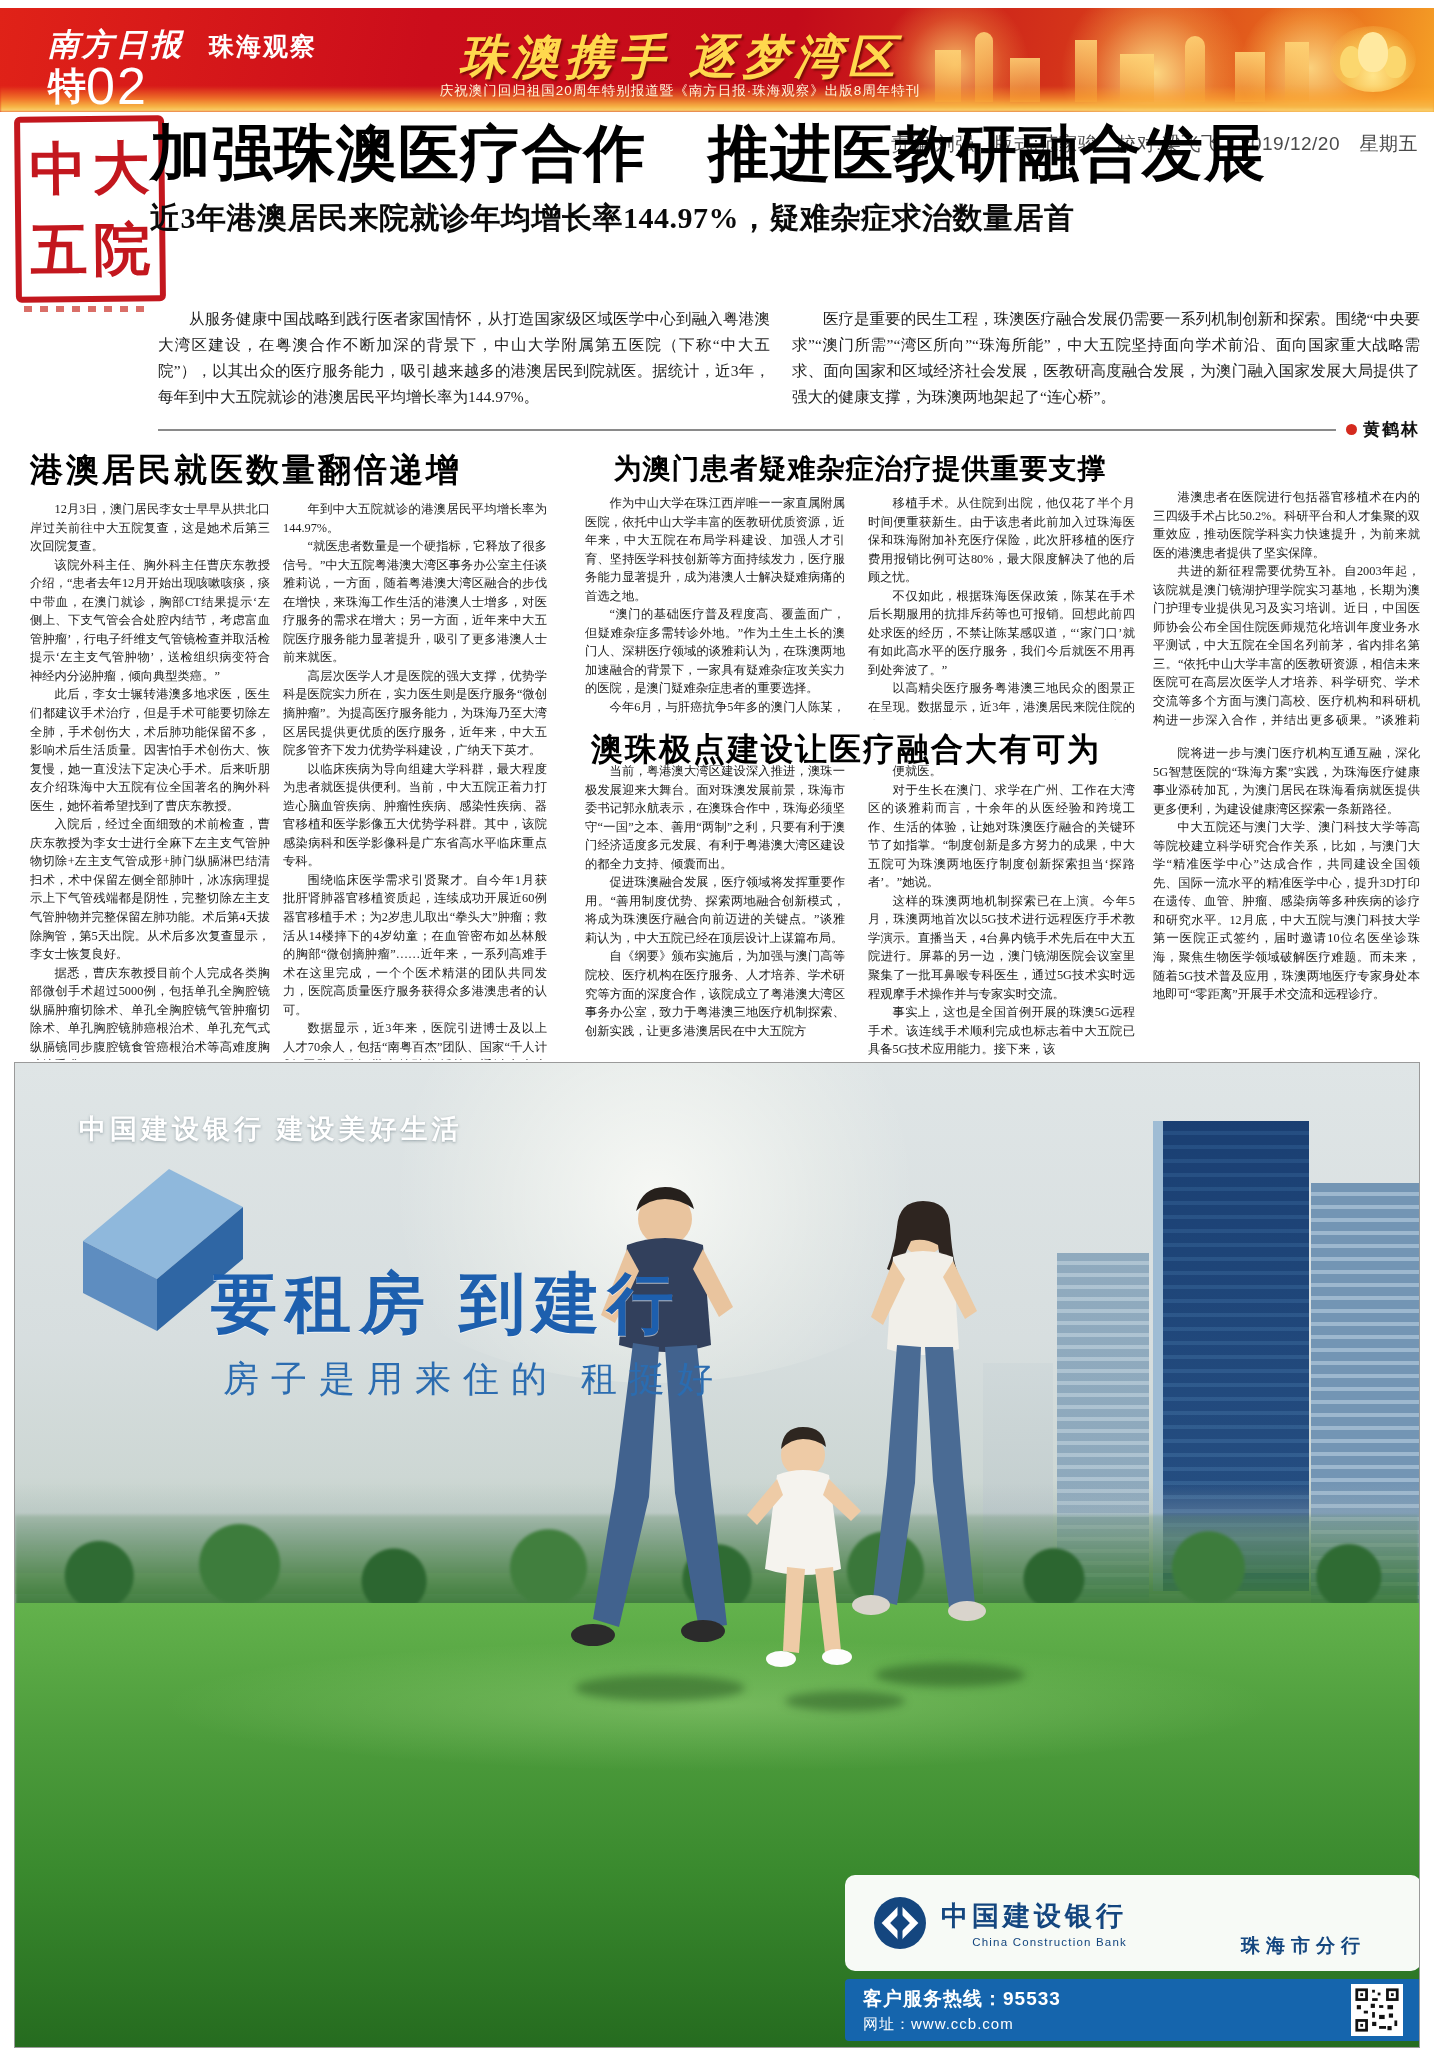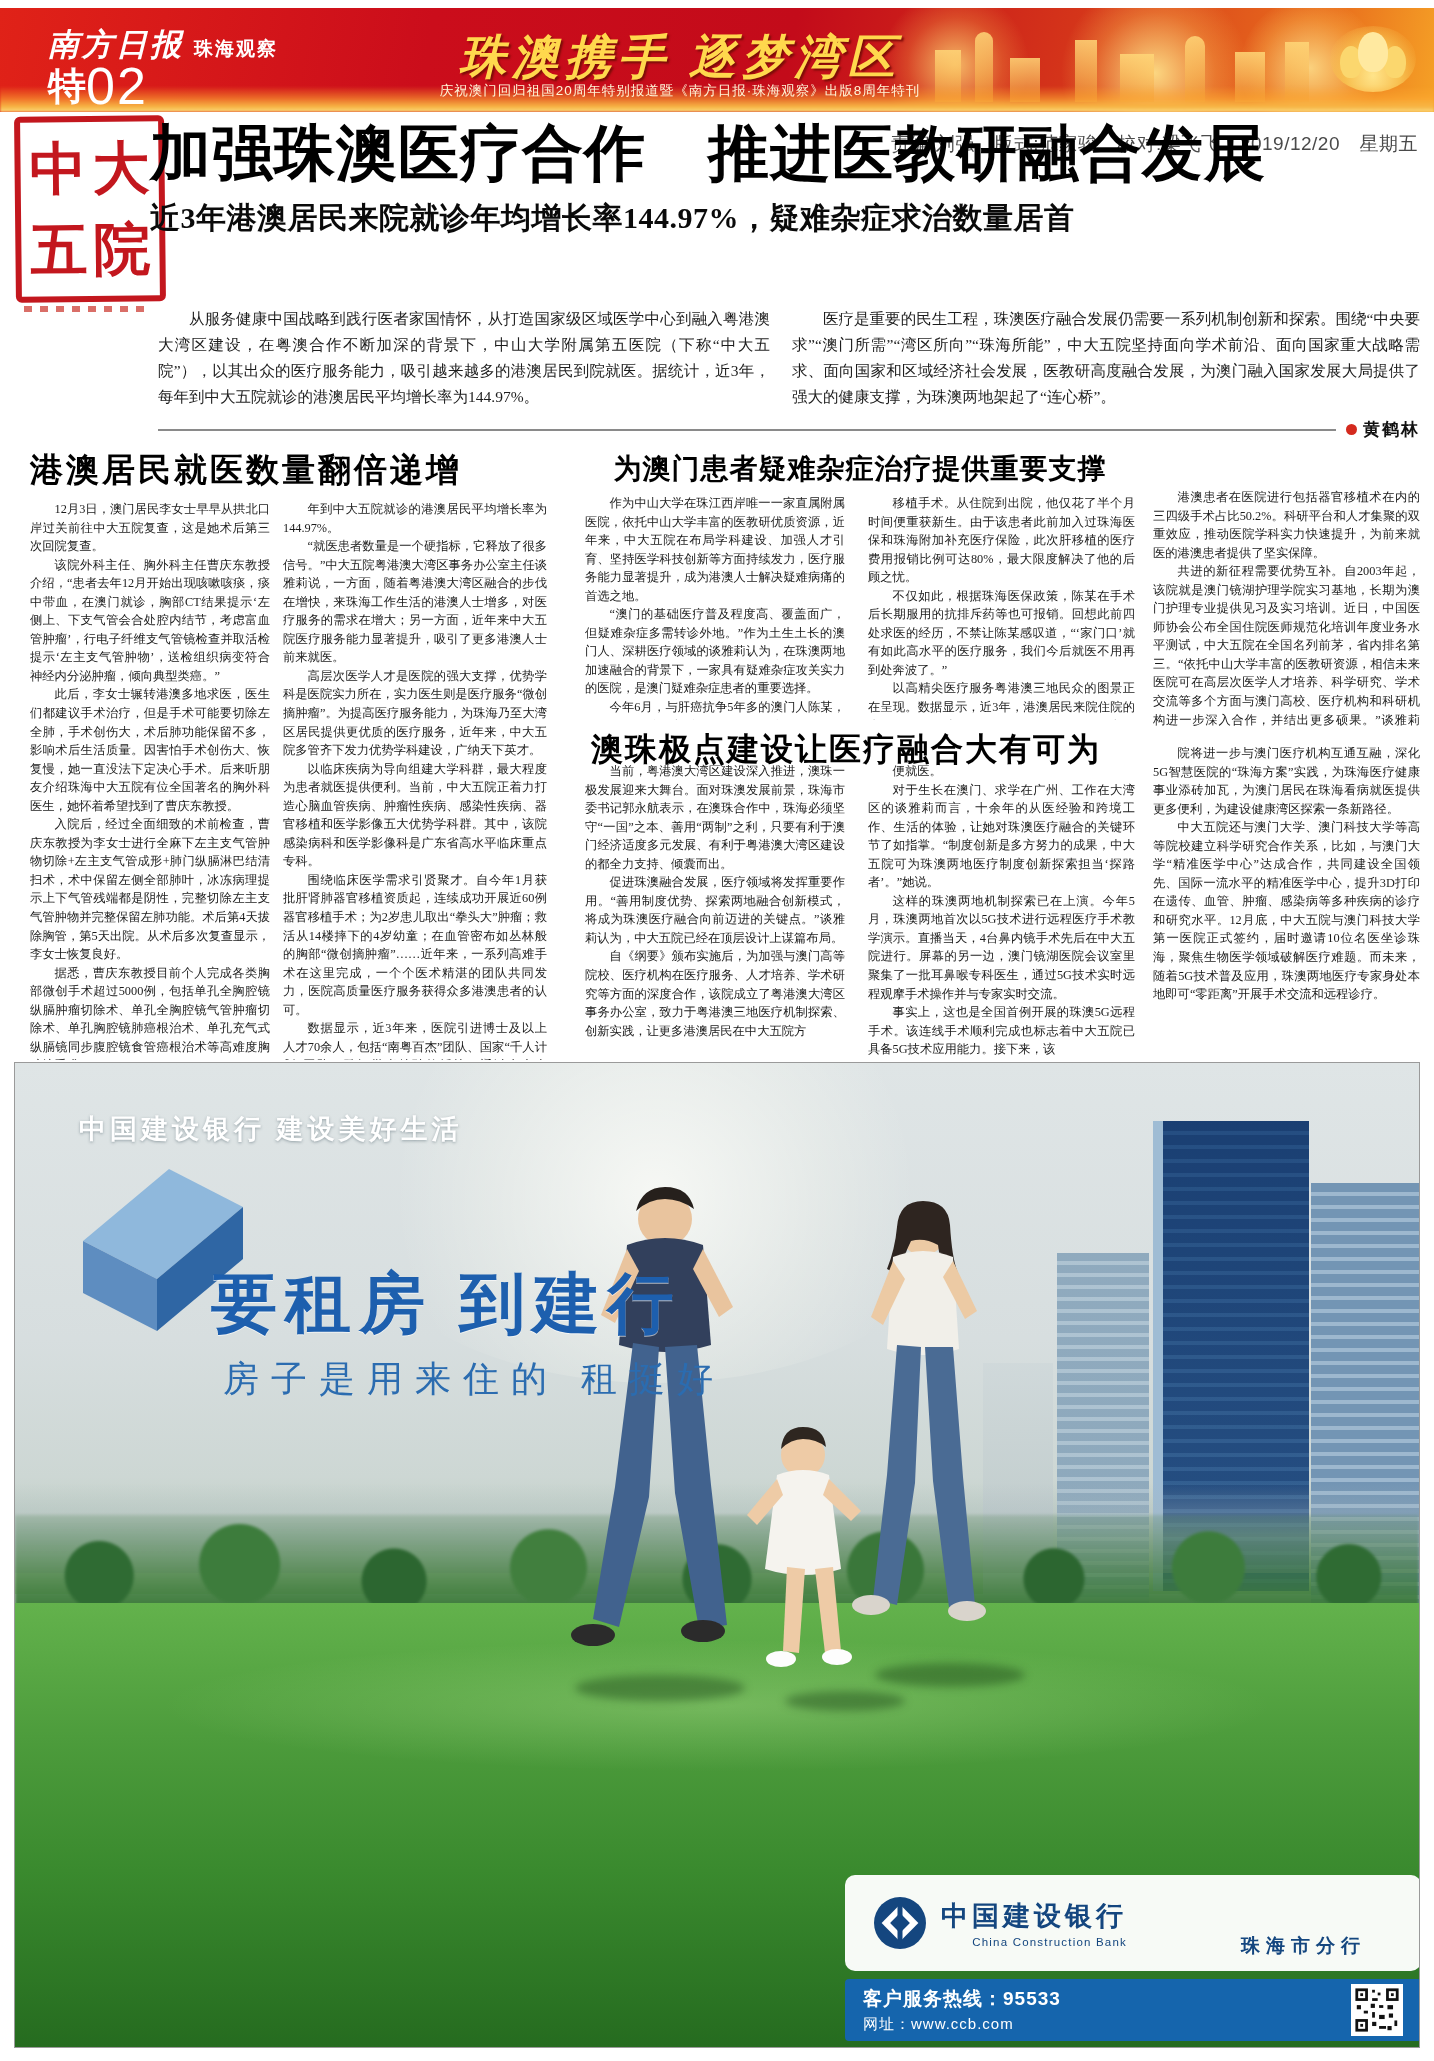--- a/index.html
+++ b/index.html
@@ -19,21 +19,21 @@
   .skyline { position:absolute; bottom:10px; background:linear-gradient(180deg,rgba(255,215,120,.85),rgba(240,150,50,.55)); }
   .s1{left:935px;width:26px;height:52px;} .s2{left:975px;width:18px;height:70px;border-radius:9px 9px 0 0;}
   .s3{left:1010px;width:30px;height:44px;} .s4{left:1075px;width:22px;height:62px;}
   .s5{left:1120px;width:34px;height:48px;} .s6{left:1185px;width:20px;height:66px;border-radius:10px 10px 0 0;}
   .s7{left:1235px;width:30px;height:50px;} .s8{left:1285px;width:24px;height:60px;}
   .lotus { position:absolute; right:18px; top:18px; width:86px; height:66px;
     background:radial-gradient(ellipse at 50% 75%, #ffe48a 0%, #f7bf4f 45%, rgba(247,191,79,.15) 75%, rgba(247,191,79,0) 100%); border-radius:50%; }
   .lotus:before{content:""; position:absolute; left:28px; top:6px; width:30px; height:40px; background:#ffe9a0; border-radius:50% 50% 45% 45%; box-shadow:-22px 10px 0 -4px #fbd76e, 22px 10px 0 -4px #fbd76e;}
   .masthead { position:absolute; left:48px; top:16px; color:#fff; }
   .masthead .mh-cn { font-size:31px; font-weight:bold; font-style:italic; letter-spacing:3px; }
-  .masthead .mh-sub { font-size:19px; font-weight:600; font-style:normal; margin-left:10px; letter-spacing:2px; font-family:Liberation Serif, serif; }
+  .masthead .mh-sub { font-size:25px; font-weight:600; font-style:normal; margin-left:25px; letter-spacing:2px; font-family:Liberation Serif, serif; }
   .pageno { position:absolute; left:48px; top:52px; color:#fff; font-family:"Liberation Sans",sans-serif; }
   .pageno .pn-te { font-size:38px; font-weight:700; vertical-align:bottom; }
   .pageno .pn-num { font-size:52px; font-weight:200; letter-spacing:2px; vertical-align:bottom; line-height:1; }
   .slogan { position:absolute; left:380px; top:18px; width:600px; text-align:center;
     font-size:47px; font-weight:bold; font-style:italic; color:#ffd84d; letter-spacing:6px;
     text-shadow:2px 2px 2px #7d0d08; }
   .slogan-sub { position:absolute; left:330px; top:74px; width:700px; text-align:center;
     font-size:13.5px; color:#fff6d8; letter-spacing:1px; font-family:"Liberation Sans",sans-serif; }
 
   

